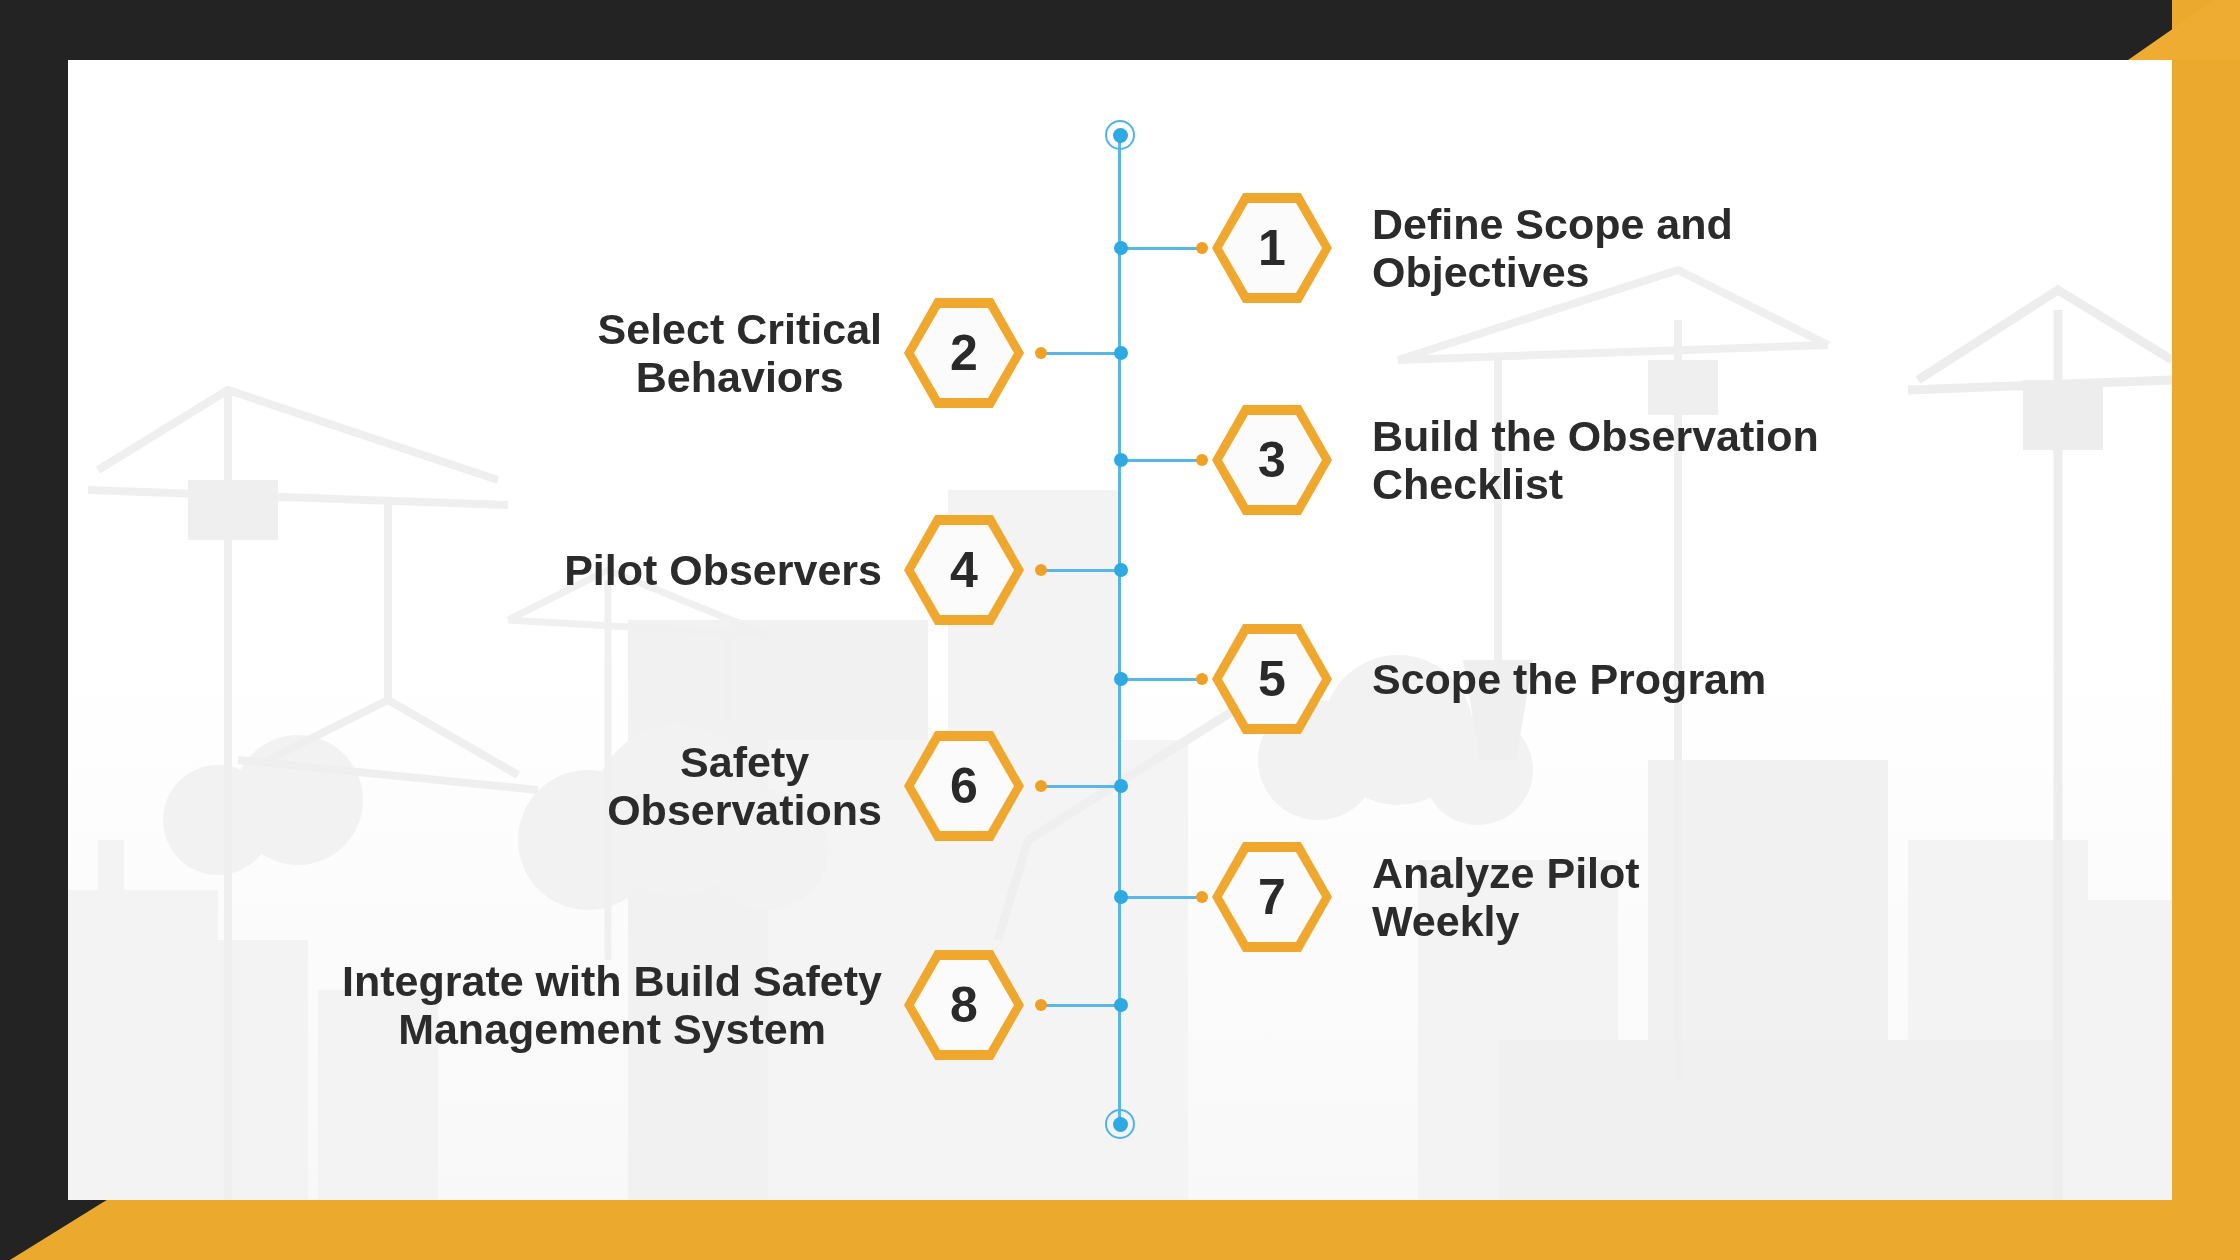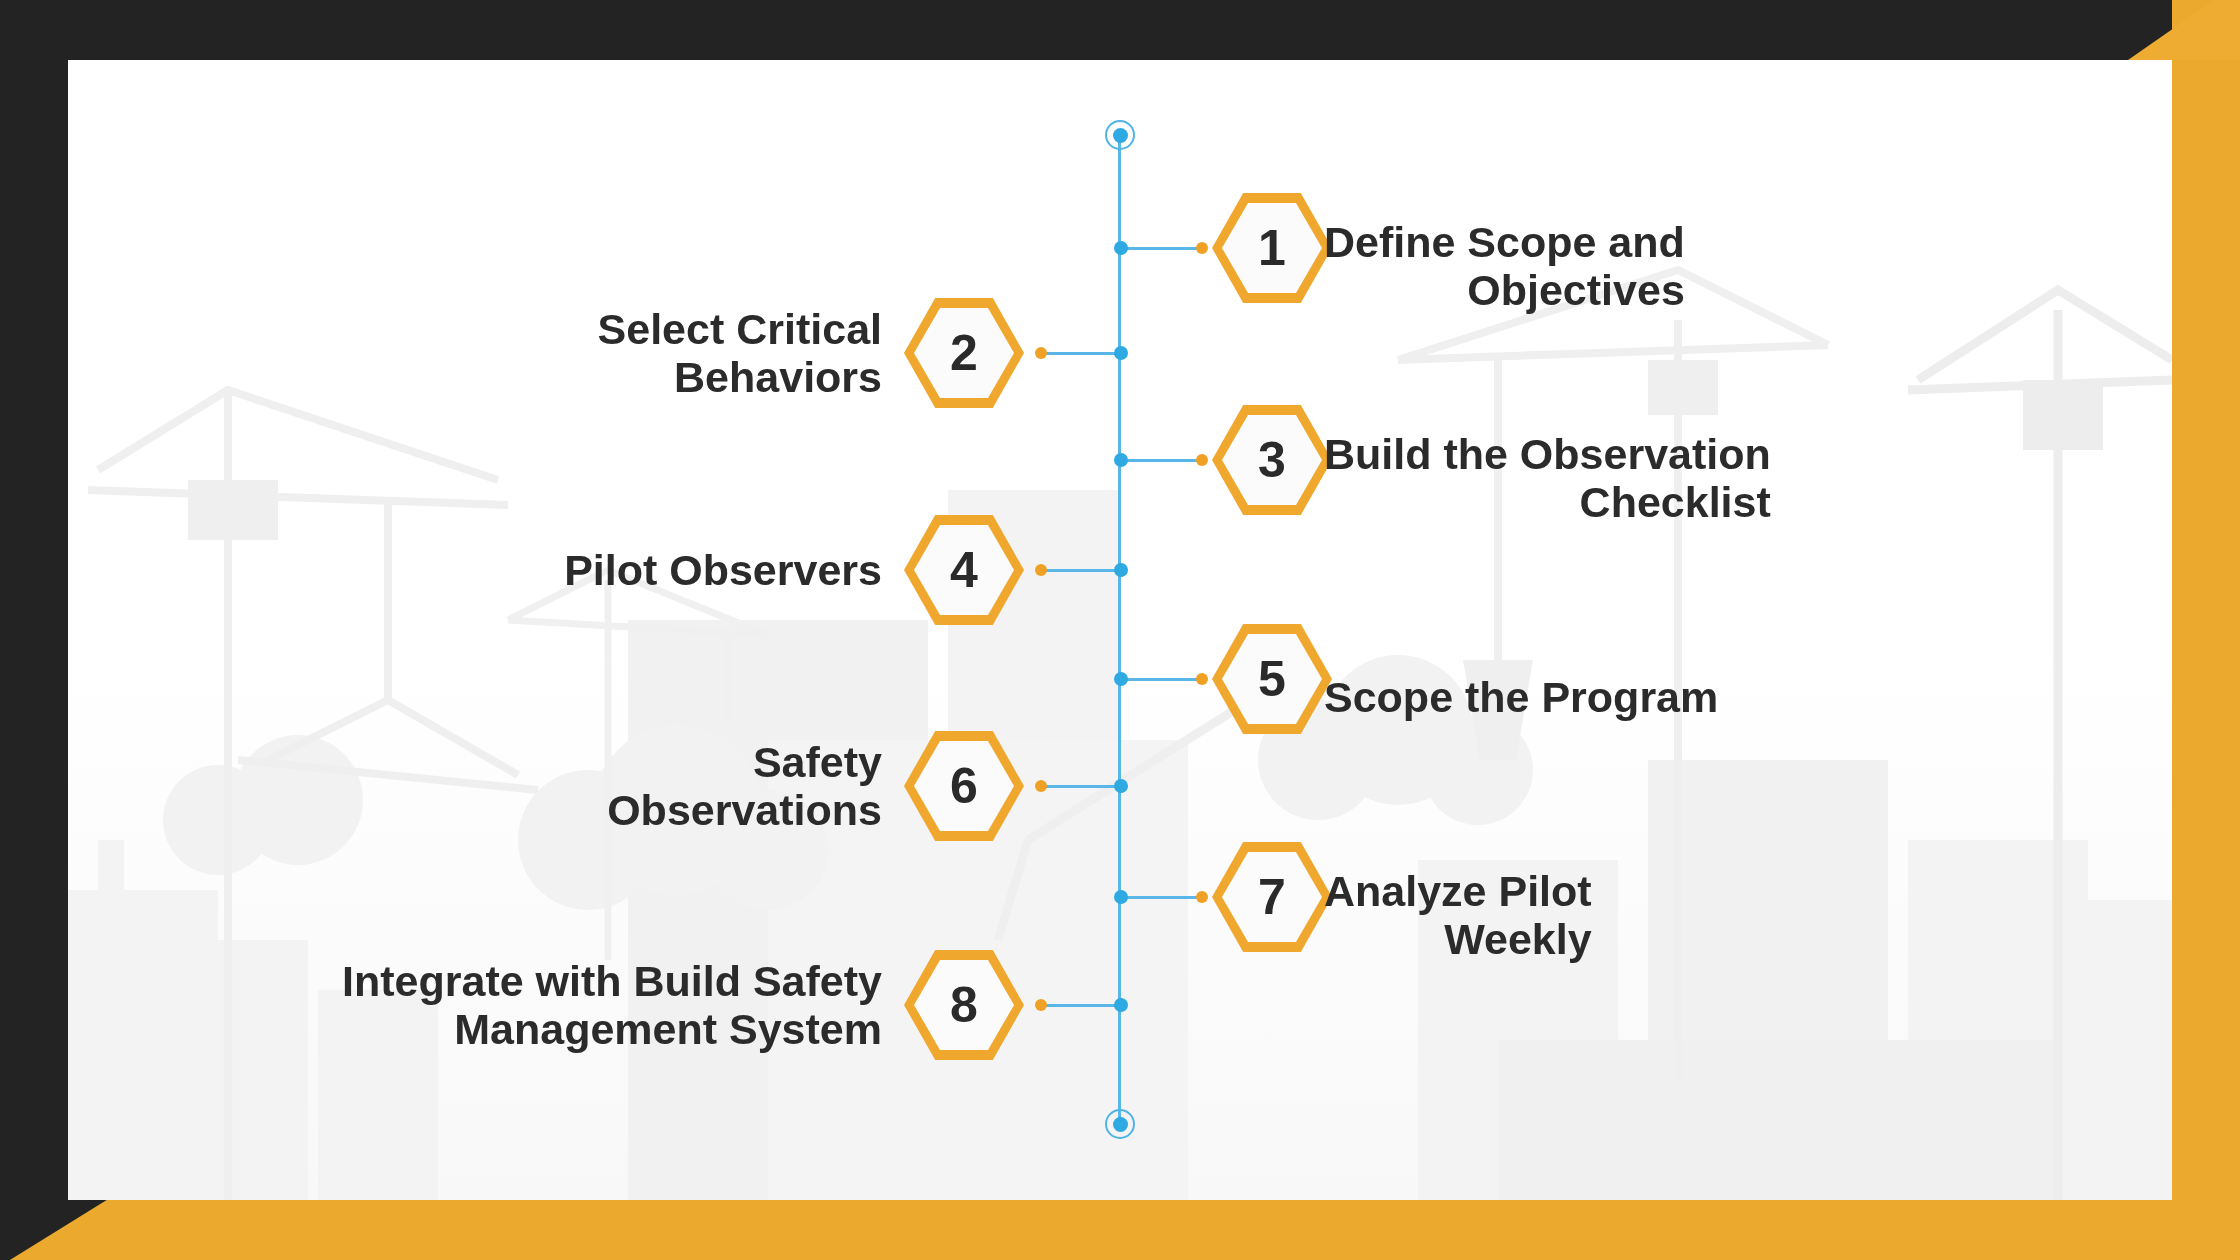--- a/index.html
+++ b/index.html
@@ -48,22 +48,22 @@
     position:absolute;left:10px;top:10px;right:10px;bottom:10px;background:#FBFBFB;
     clip-path:polygon(26% 0,74% 0,100% 50%,74% 100%,26% 100%,0 50%);
     display:flex;align-items:center;justify-content:center;
   }
   .hex .num{font-size:50px;font-weight:bold;color:#2A2A2A;line-height:1;}
   .label{
     position:absolute;top:0;transform:translateY(-50%);
     font-size:43px;font-weight:bold;color:#2B2B2B;line-height:48px;
     white-space:pre-line;letter-spacing:0;
   }
-  .row.right .label{left:1324px;text-align:right;margin-top:18px;}
-  .row.left  .label{right:1358px;text-align:right;}
+  .row.right .label{left:1372px;text-align:left;}
+  .row.left  .label{right:1358px;text-align:center;}
 </style>
 </head>
 <body>
 
 <div class="stage">
 
   <div class="band-right"></div>
   <div class="band-bottom"></div>
   <div class="corner-tr"></div>
 

